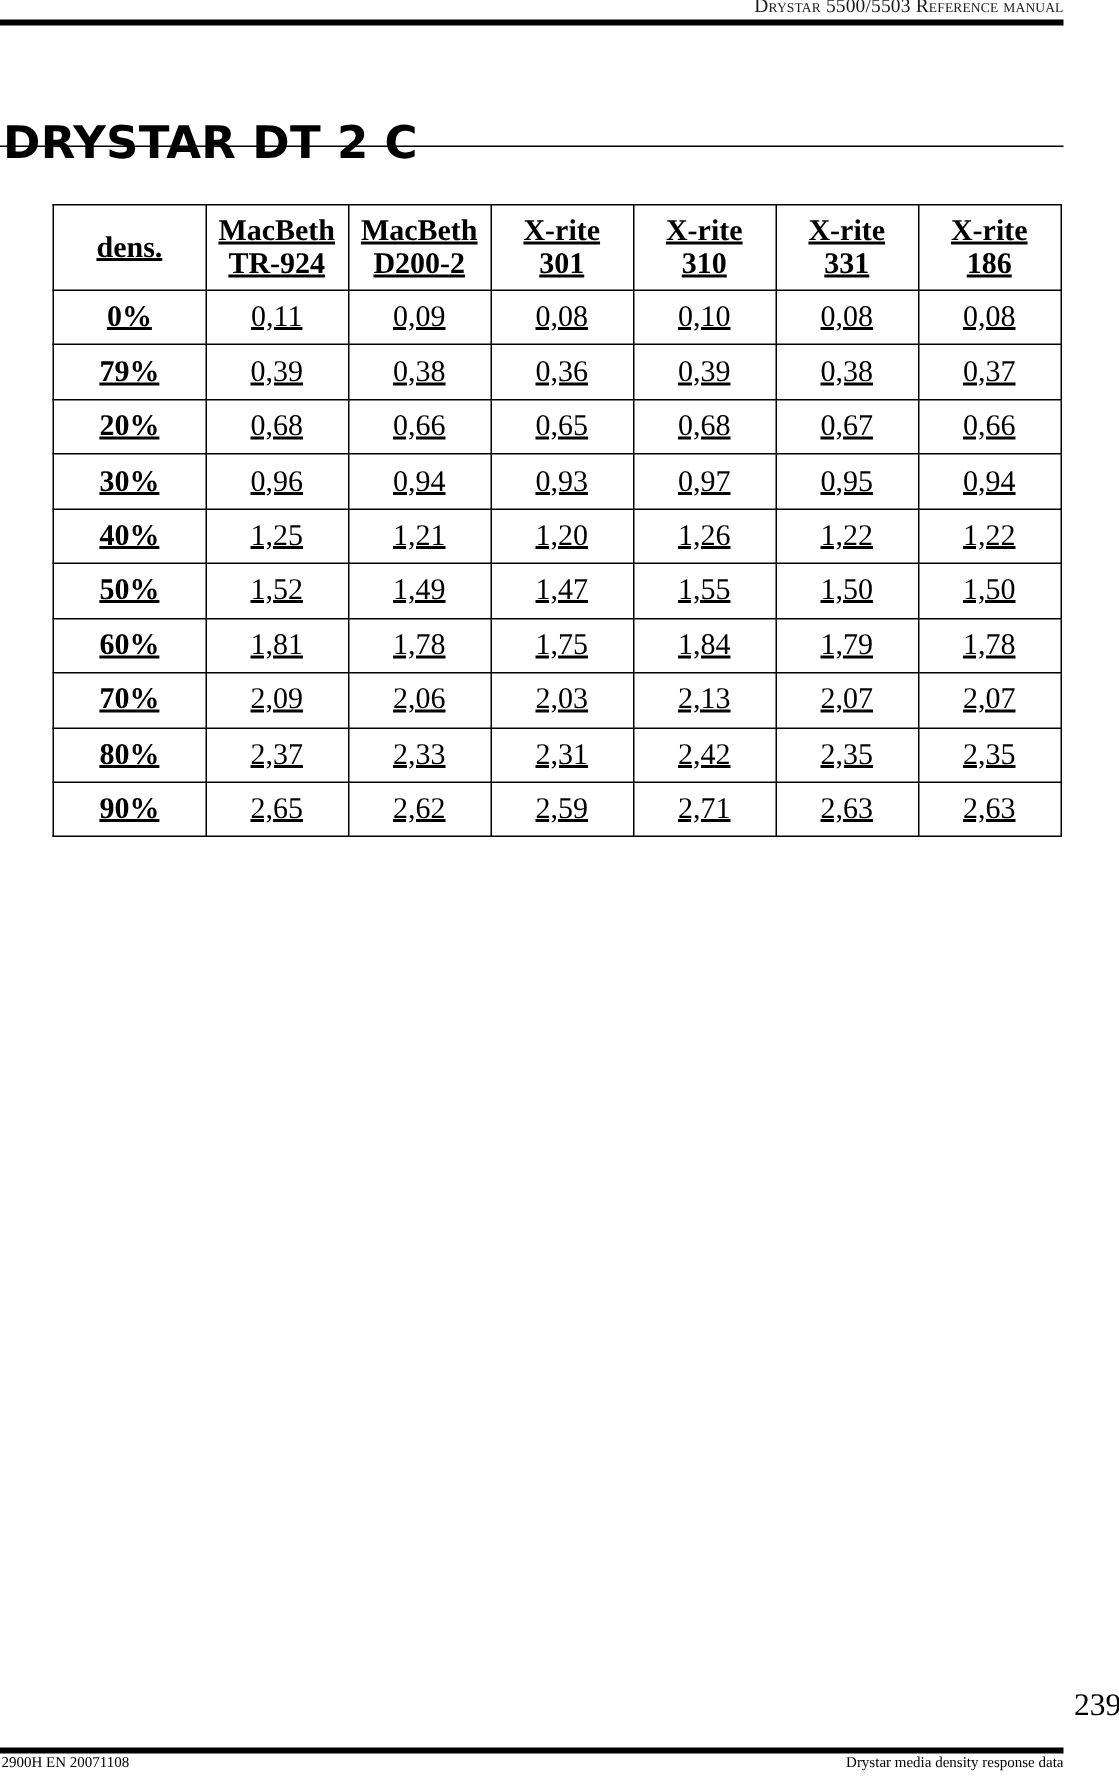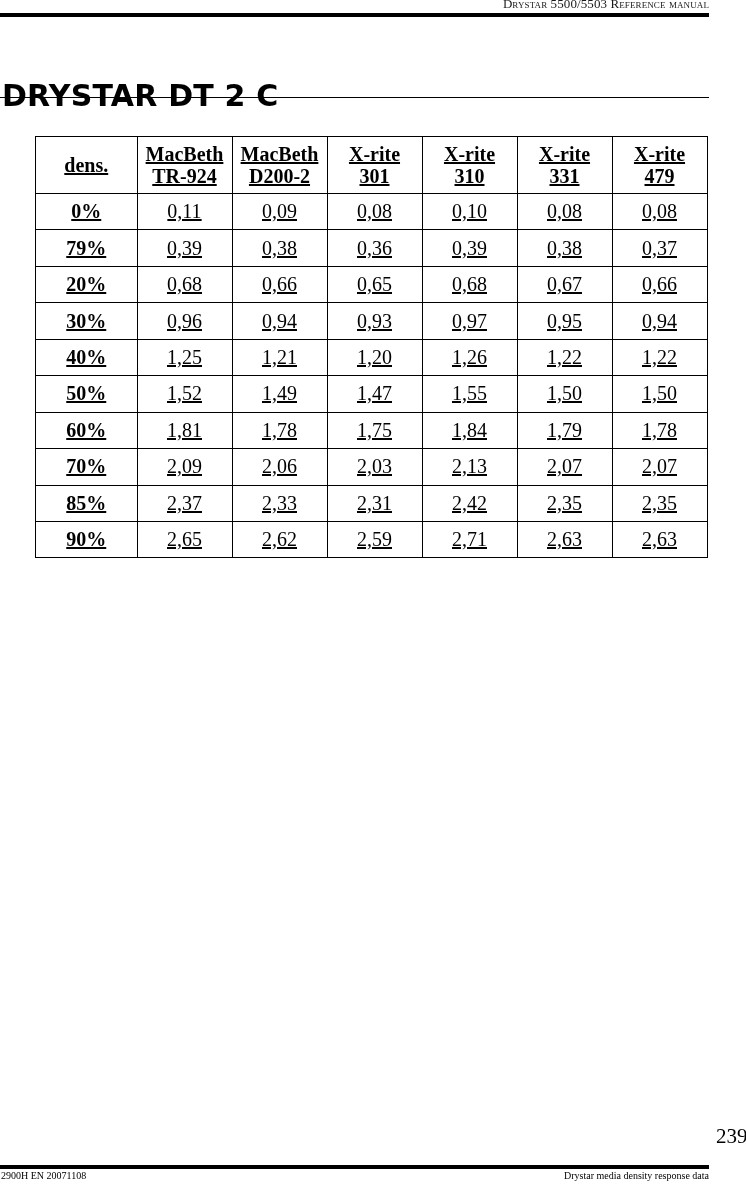--- a/index.html
+++ b/index.html
@@ -155,21 +155,21 @@
       <col class="col-data">
   </colgroup>
   <thead>
     <tr>
         <th><span>dens.</span></th>
         <th><span>MacBeth</span><br><span>TR-924</span></th>
         <th><span>MacBeth</span><br><span>D200-2</span></th>
         <th><span>X-rite</span><br><span>301</span></th>
         <th><span>X-rite</span><br><span>310</span></th>
         <th><span>X-rite</span><br><span>331</span></th>
-        <th><span>X-rite</span><br><span>479</span></th>
+        <th><span>X-rite</span><br><span>186</span></th>
       </tr>
   </thead>
   <tbody>
       <tr>
         <td class="rowhead">0%</td>
         <td>0,11</td>
         <td>0,09</td>
         <td>0,08</td>
         <td>0,10</td>
         <td>0,08</td>
@@ -232,21 +232,21 @@
       <tr>
         <td class="rowhead">70%</td>
         <td>2,09</td>
         <td>2,06</td>
         <td>2,03</td>
         <td>2,13</td>
         <td>2,07</td>
         <td>2,07</td>
       </tr>
       <tr>
-        <td class="rowhead">85%</td>
+        <td class="rowhead">80%</td>
         <td>2,37</td>
         <td>2,33</td>
         <td>2,31</td>
         <td>2,42</td>
         <td>2,35</td>
         <td>2,35</td>
       </tr>
       <tr>
         <td class="rowhead">90%</td>
         <td>2,65</td>

